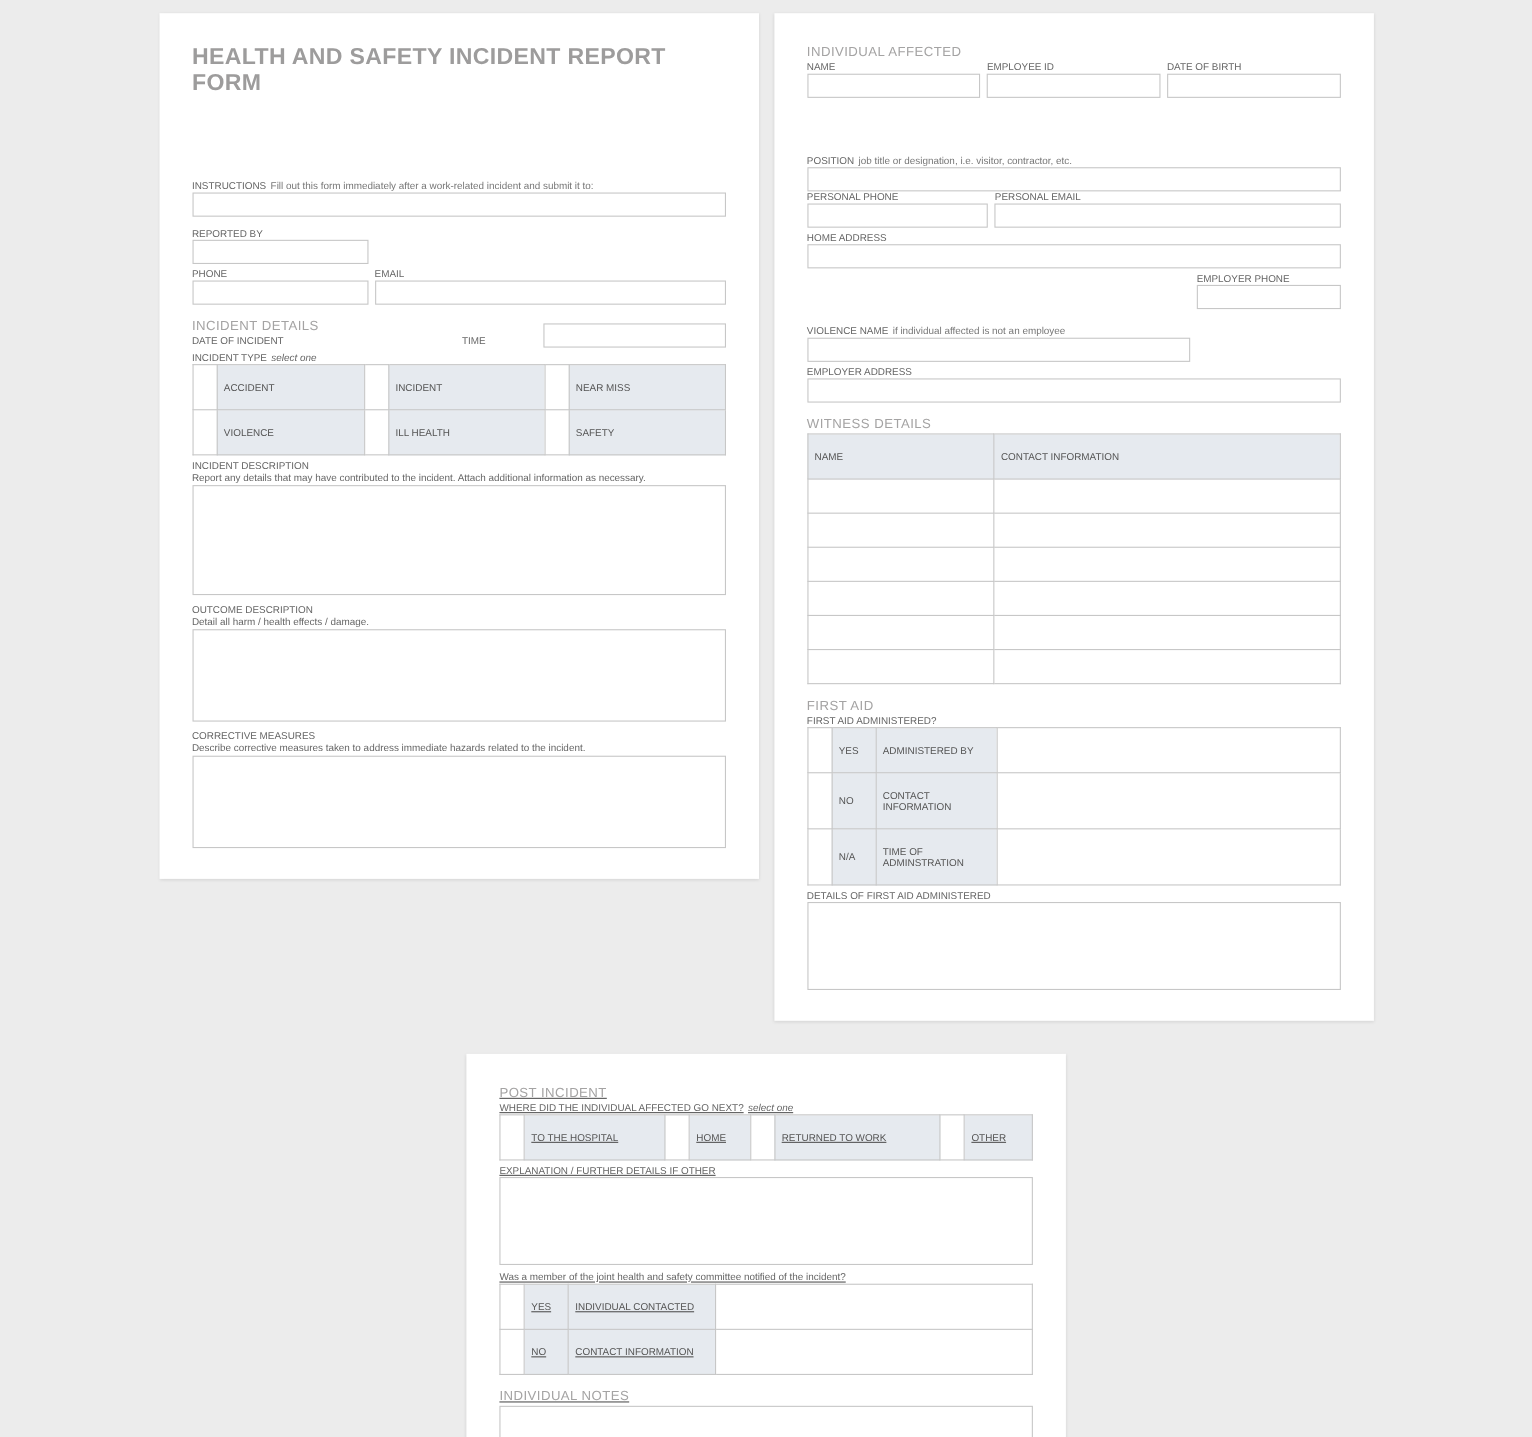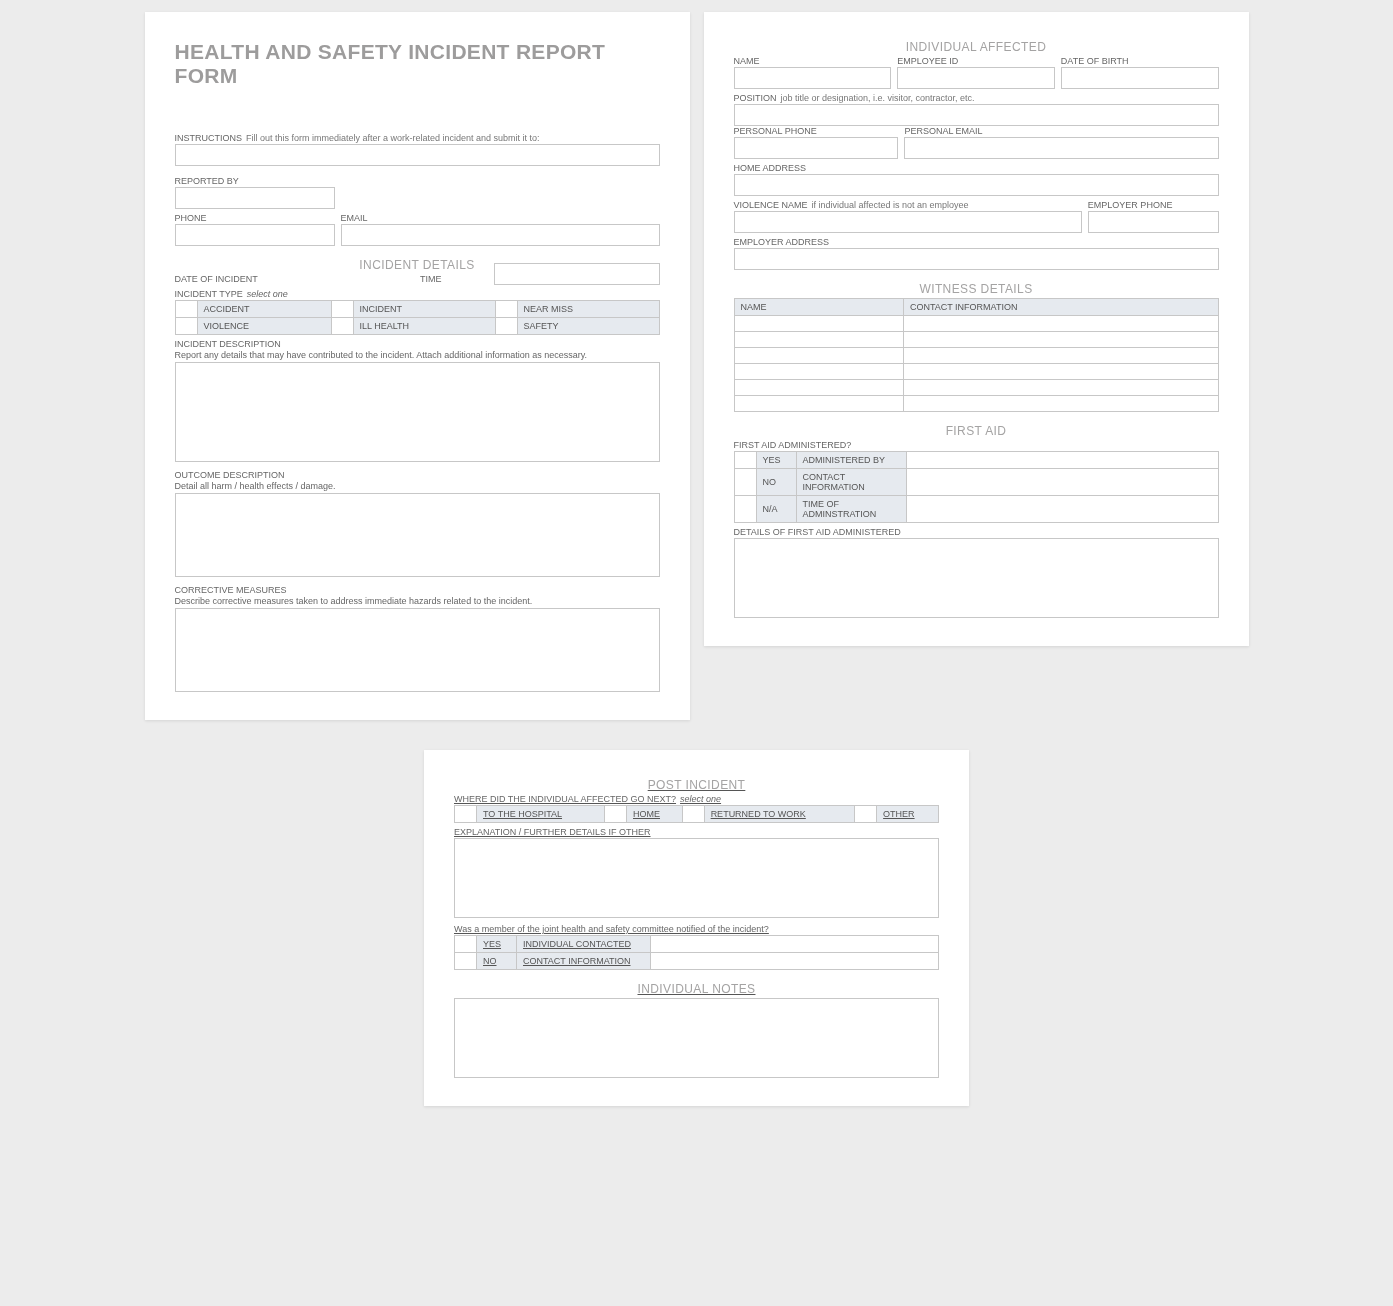--- a/index.html
+++ b/index.html
@@ -24,57 +24,56 @@
     box-shadow: 0 1px 3px rgba(0,0,0,0.1);
   }
   .page.center {
     margin: 16px auto;
     text-decoration: underline;
   }
   h1 {
     color: #9d9c9c;
     font-size: 21px;
     font-weight: bold;
-    margin-bottom: 45px;
+    margin-bottom: 28px;
     letter-spacing: 0.3px;
   }
   h2 {
     color: #a4a3a3;
     font-size: 12px;
     font-weight: normal;
     margin: 12px 0 2px 0;
     letter-spacing: 0.4px;
-    text-align: center;
   }
   .field-row { display: flex; gap: 6px; margin-bottom: 4px; }
   .field { flex: 1; display: flex; flex-direction: column; }
   .label-row { font-size: 9px; color: #666; margin-bottom: 1px; display: flex; gap: 4px; align-items:baseline;}
   .label-row .main { font-weight: normal; }
-  .label-row .sub { font-style: normal; color:#777; }
+  .label-row .sub { font-style: normal; color:#777;margin-top:48px; }
   .italic { font-style: italic; }
   .input-box {
     border: 1px solid #c7c7c7;
     height: 22px;
     background: #fff;
     width: 100%;
   }
   .input-box.tall { height: 100px; }
   .input-box.taller { height: 80px; }
   .input-box.medium { height: 84px; }
   .note { font-size: 9px; color:#666; margin-bottom:1px; }
 
   table.grid {
     width: 100%;
     border-collapse: collapse;
     font-size: 9px;
     margin-bottom: 4px;
   }
   table.grid td, table.grid th {
     border: 1px solid #c7c7c7;
-    padding: 3px 6px;
+    padding: 15px 6px;
     text-align: left;
     height: 16px;
     vertical-align: middle;
   }
   table.grid th {
     background: #e6eaef;
     font-weight: normal;
     color: #555;
   }
   table.grid .check-cell {

